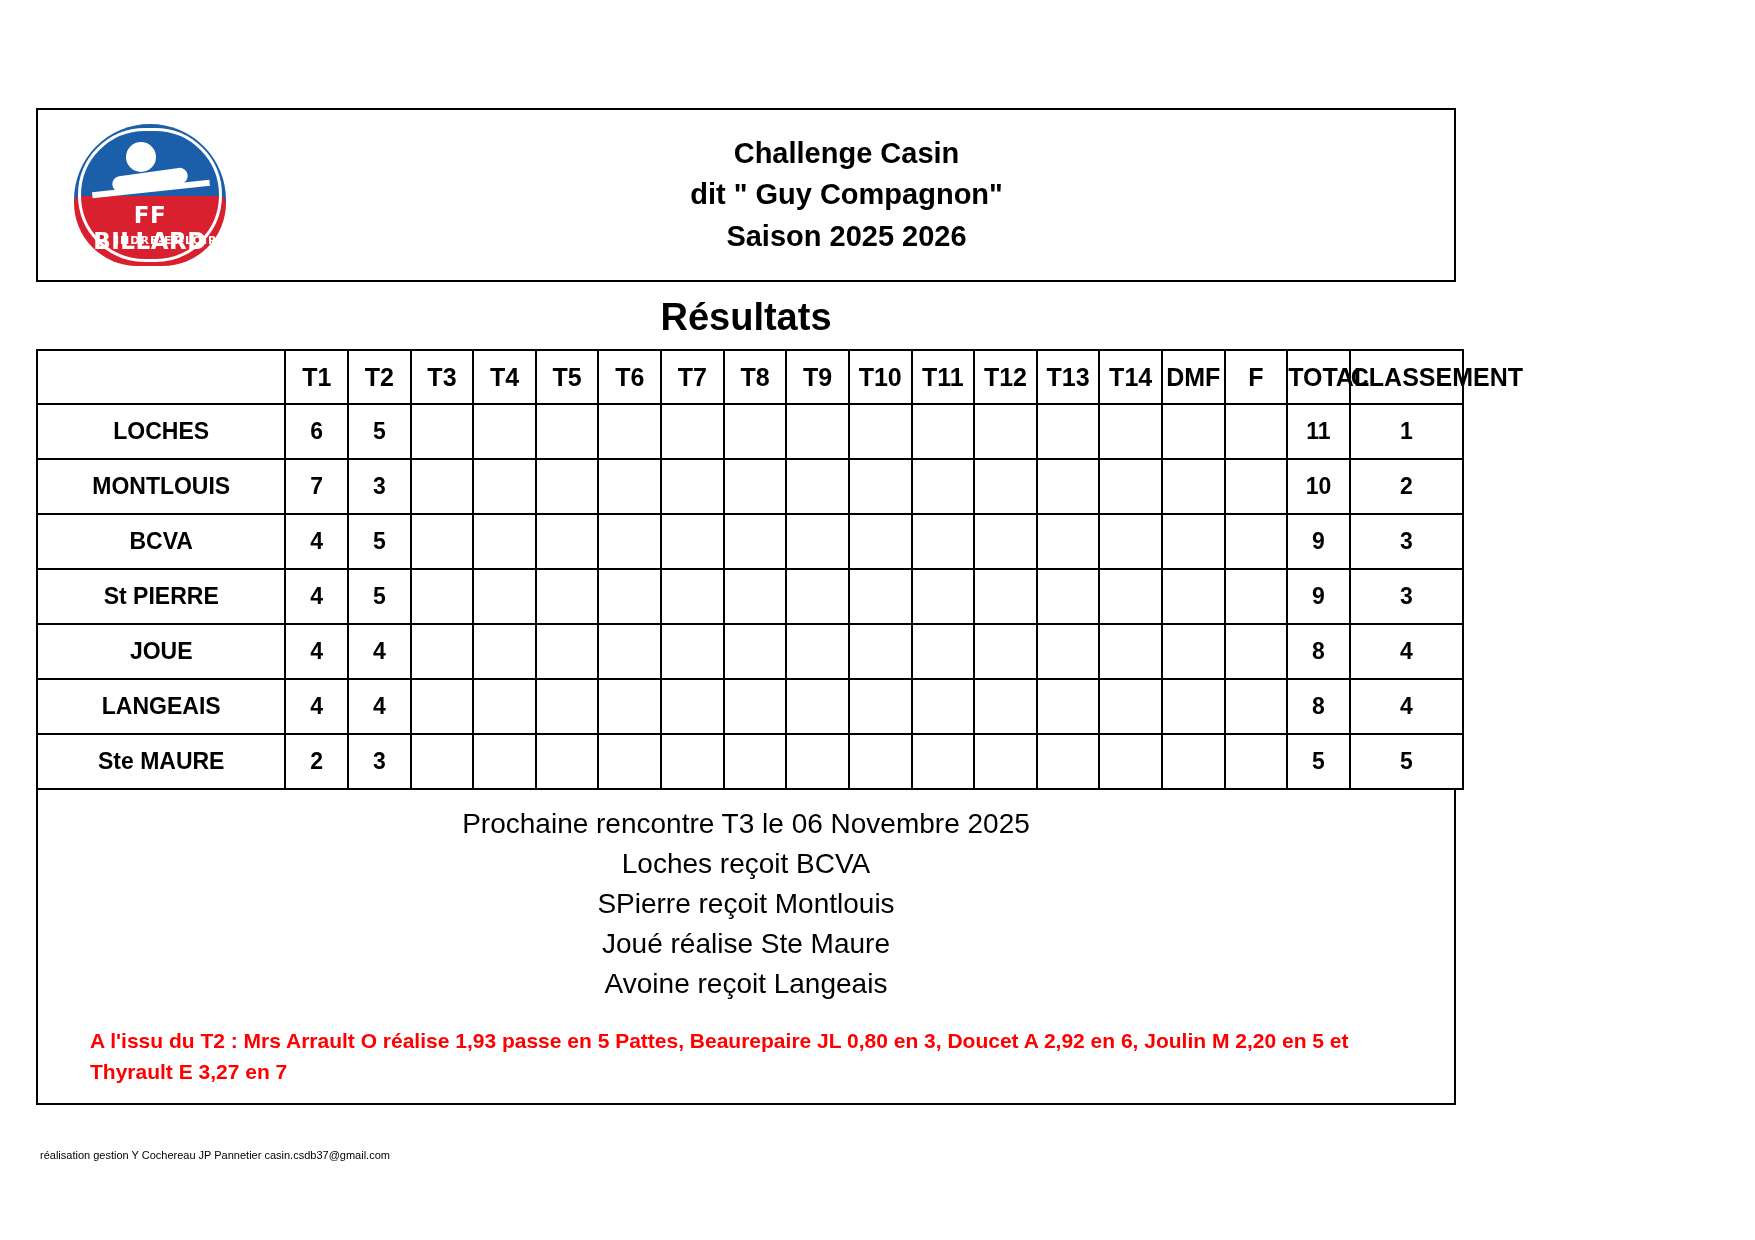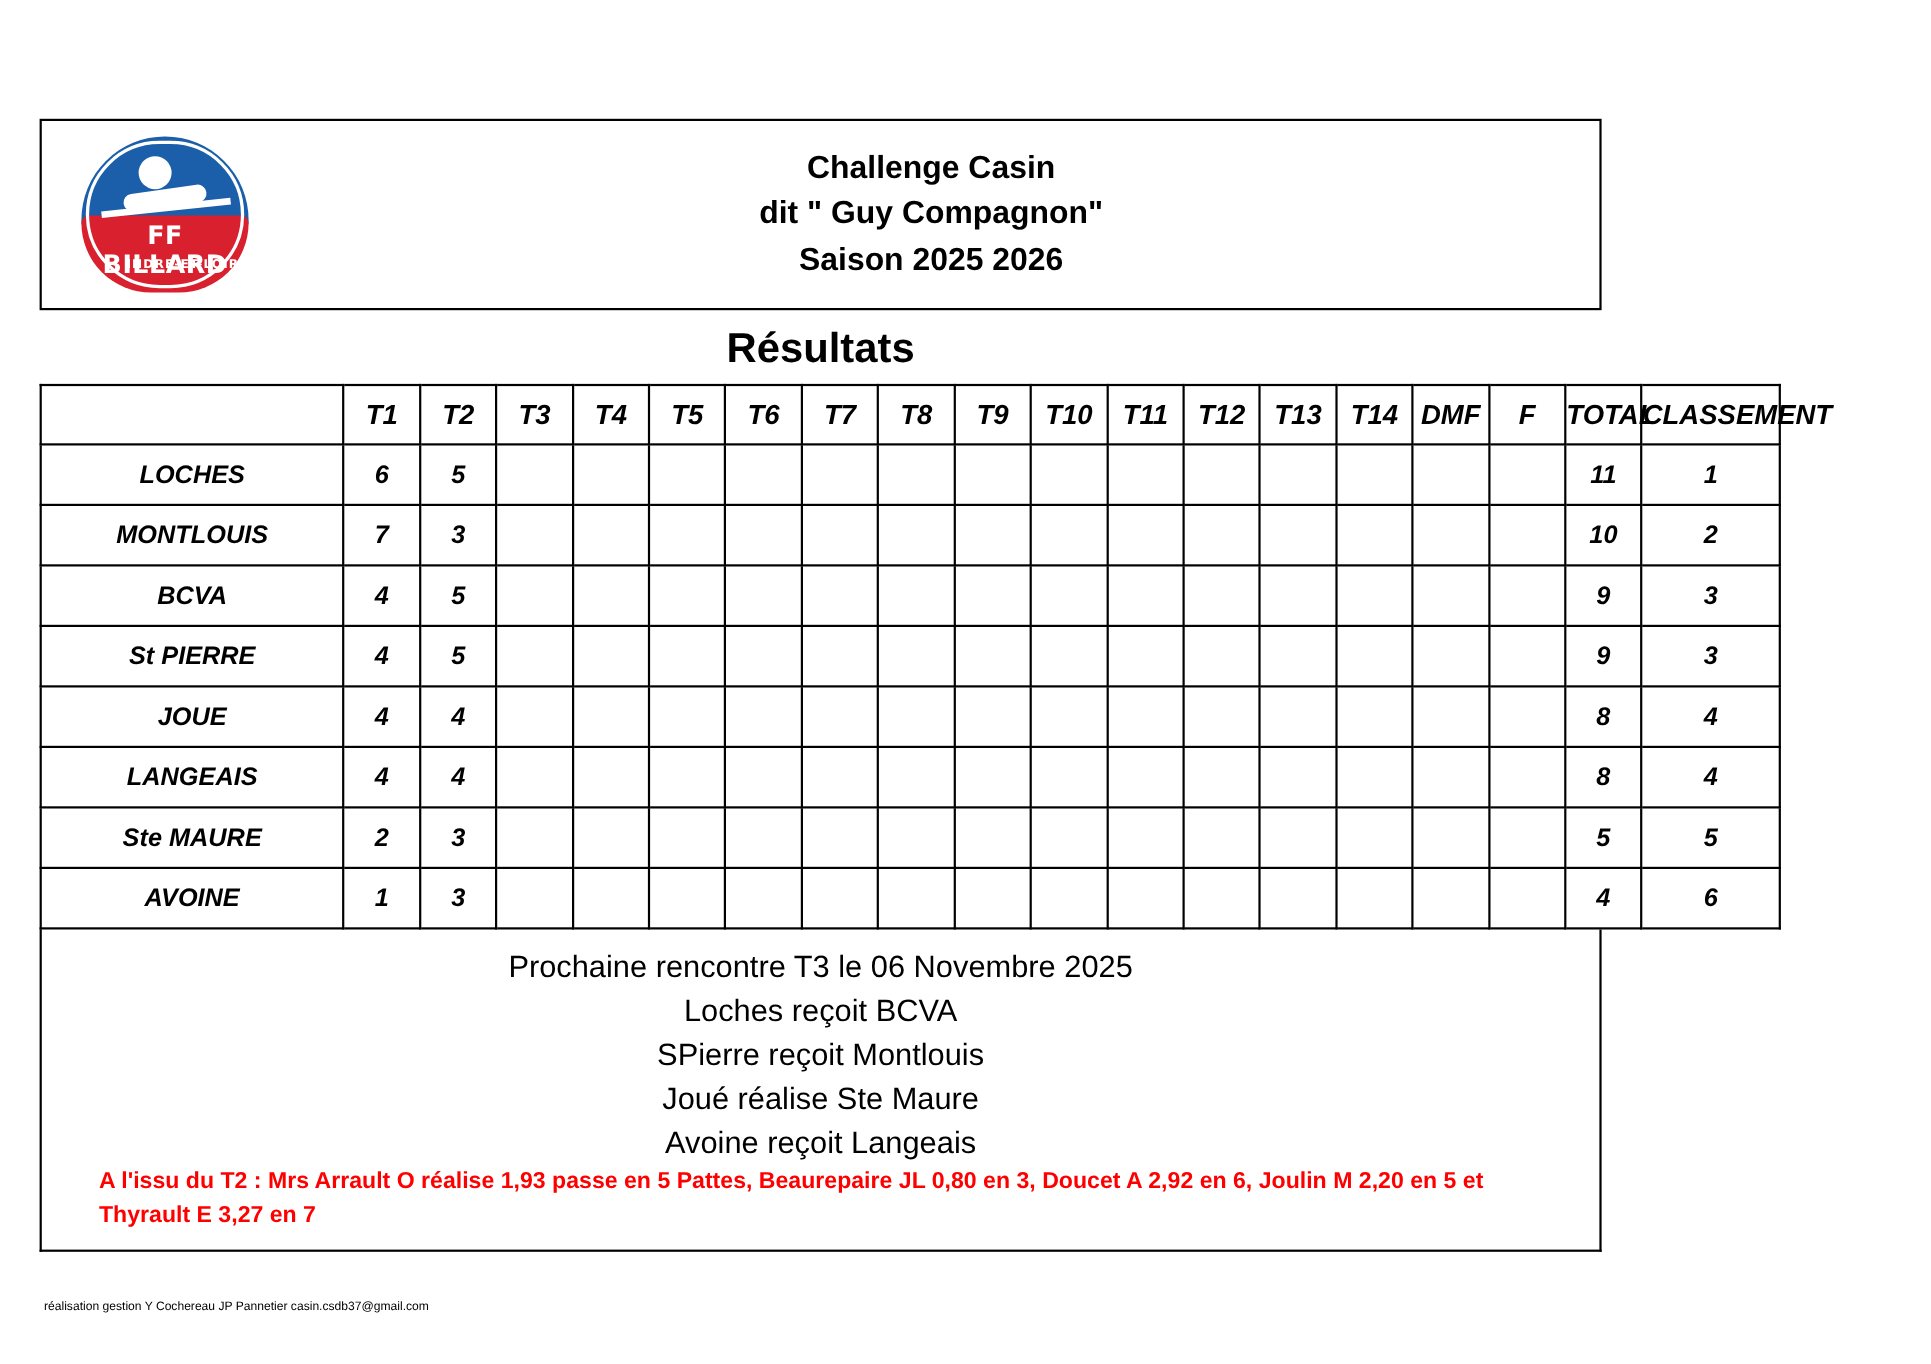--- a/index.html
+++ b/index.html
@@ -130,23 +130,22 @@
     text-align: center;
     font-size: 38px;
     font-weight: bold;
     padding: 14px 0 10px 0;
     margin-right: 0;
   }
 
   
   table.grid {
     border-collapse: collapse;
-    width: 1583px;
+    width: 1428px;
     table-layout: fixed;
-    font-style: italic;
   }
   table.grid td, table.grid th {
     border: 2px solid #000;
     padding: 0;
     text-align: center;
     vertical-align: middle;
     font-weight: bold;
     box-sizing: border-box;
   }
   table.grid thead th {
@@ -180,20 +179,21 @@
     text-align: center;
     font-size: 28px;
     font-weight: normal;
     line-height: 1.43;
   }
   .notes-red {
     color: #ff0000;
     font-size: 21px;
     font-weight: bold;
     line-height: 1.45;
+    margin-top: 22px;
     padding-left: 34px;
   }
   .credit {
     font-size: 11px;
     padding: 6px 0 0 4px;
     font-weight: normal;
     margin-top: 38px;
   }
 </style>
 </head>
@@ -396,41 +396,20 @@
         <td class="c-t val"></td>
         <td class="c-t val"></td>
         <td class="c-t val"></td>
         <td class="c-t val"></td>
         <td class="c-dmf val"></td>
         <td class="c-f val"></td>
         <td class="c-total">5</td>
         <td class="c-class">5</td>
       </tr>
 
-      <tr>
-        <td class="c-name">AVOINE</td>
-        <td class="c-t val">1</td>
-        <td class="c-t val">3</td>
-        <td class="c-t val"></td>
-        <td class="c-t val"></td>
-        <td class="c-t val"></td>
-        <td class="c-t val"></td>
-        <td class="c-t val"></td>
-        <td class="c-t val"></td>
-        <td class="c-t val"></td>
-        <td class="c-t val"></td>
-        <td class="c-t val"></td>
-        <td class="c-t val"></td>
-        <td class="c-t val"></td>
-        <td class="c-t val"></td>
-        <td class="c-dmf val"></td>
-        <td class="c-f val"></td>
-        <td class="c-total">4</td>
-        <td class="c-class">6</td>
-      </tr>
     </tbody>
   </table>
 
   <div class="notes-box">
     <div class="notes-center">Prochaine rencontre T3 le 06 Novembre  2025</div>
     <div class="notes-center">Loches reçoit BCVA</div>
     <div class="notes-center">SPierre reçoit Montlouis</div>
     <div class="notes-center">Joué réalise Ste Maure</div>
     <div class="notes-center">Avoine reçoit Langeais</div>
     <div class="notes-red">A l'issu du T2 :  Mrs   Arrault O réalise  1,93 passe en 5 Pattes, Beaurepaire JL 0,80 en 3, Doucet A 2,92 en 6, Joulin M 2,20 en 5 et Thyrault E 3,27 en 7</div>

